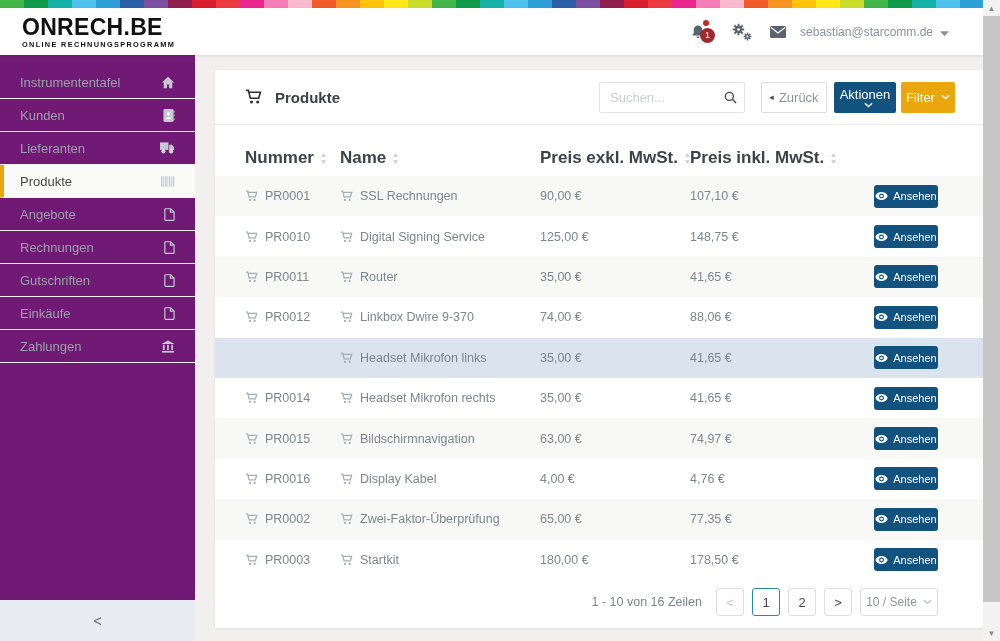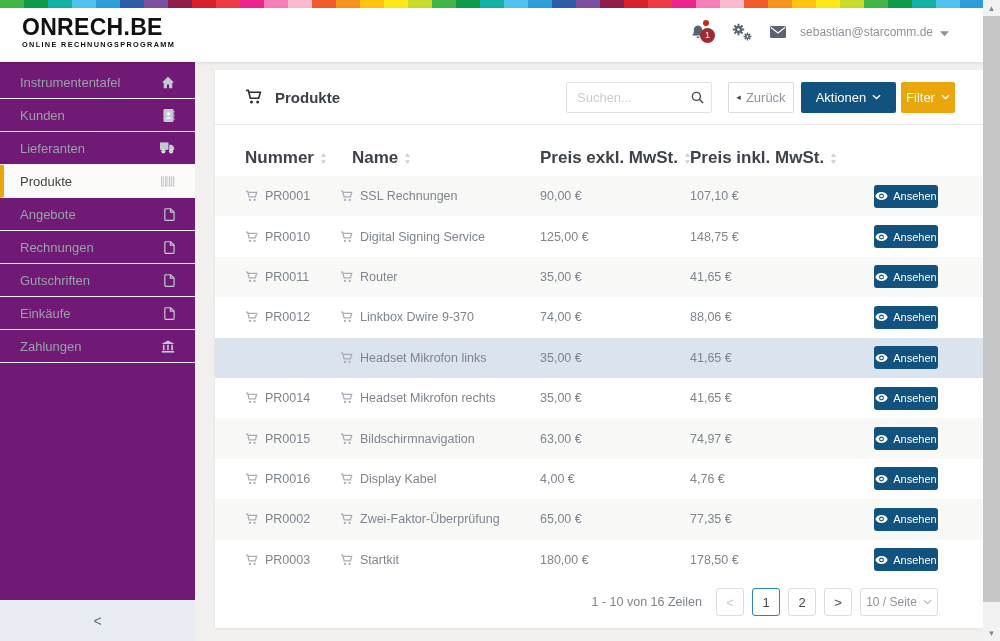--- a/index.html
+++ b/index.html
@@ -10,21 +10,21 @@
   
   .rainbow { position:absolute; top:0; left:0; width:983px; height:8px;
     background:repeating-linear-gradient(to right,
       #43b649 0 24px,#0f9b4a 24px 48px,#12b2a6 48px 72px,#4fc2ed 72px 96px,
       #2d9fd8 96px 120px,#2b5ea7 120px 144px,#7c4fa0 144px 168px,#8e1f4b 168px 192px,
       #d91f2e 192px 216px,#ee3a43 216px 240px,#ec268f 240px 264px,#f47eb5 264px 288px,
       #f9b9cf 288px 312px,#f15a29 312px 336px,#f7941e 336px 360px,#ffc20e 360px 384px,
       #ffe81a 384px 408px,#cadb2a 408px 432px); }
 
   
-  .header { position:absolute; top:8px; left:0; width:983px; height:54px; background:#fff;
+  .header { position:absolute; top:8px; left:0; width:983px; height:47px; background:#fff;
     box-shadow:0 1px 3px rgba(0,0,0,.10); z-index:5; }
   .logo { position:absolute; left:22px; top:7px; }
   .logo-title { font-size:23px; font-weight:800; color:#111; letter-spacing:.3px; line-height:24px; }
   .logo-sub { font-size:7.3px; font-weight:700; color:#111; letter-spacing:1.35px; margin-top:1px; }
   .header-right { position:absolute; right:34px; top:0; height:47px; display:flex; align-items:center; }
   .hicon { color:#5a6372; display:inline-flex; }
   .bell-wrap { position:relative; margin-right:22px; width:20px; height:22px; }
   .bell-wrap svg { width:16px; height:16px; margin-top:3px; }
   .bell-dot { position:absolute; top:-1px; right:1px; width:6px; height:6px; border-radius:50%; background:#c8251d; }
   .badge { position:absolute; top:7px; right:-5px; min-width:15px; height:15px; border-radius:50%;
@@ -62,21 +62,21 @@
   .controls { margin-left:auto; display:flex; align-items:center; }
   .search-box { position:relative; width:146px; height:31px; margin-right:16px; }
   .search-box input { width:100%; height:100%; border:1px solid #e2e2e2; border-radius:2px; padding:0 28px 0 10px;
     font-size:13px; color:#555; font-family:"Liberation Sans", sans-serif; outline:none; }
   .search-box input::placeholder { color:#c9ccd1; }
   .search-ic { position:absolute; right:8px; top:8px; color:#4a4a4a; }
   .btn { height:31px; border-radius:2px; font-size:13px; display:inline-flex; align-items:center; justify-content:center;
     cursor:pointer; border:1px solid transparent; font-family:"Liberation Sans", sans-serif; }
   .btn-back { width:66px; background:#fff; border-color:#dcdcdc; color:#8d949c; margin-right:7px; }
   .btn-back .tri { color:#4a4a4a; font-size:9px; margin-right:5px; }
-  .btn-actions { width:95px; background:var(--accent-blue,#11527f); color:#fff; margin-right:5px; }
+  .btn-actions { width:62px; background:var(--accent-blue,#11527f); color:#fff; margin-right:5px;flex-direction:column; }
   .btn-filter { width:54px; background:var(--accent-yellow,#e9a70d); color:#fff; }
   .chev { margin-left:6px; display:inline-flex; }
 
   
   .thead { position:absolute; left:0; top:70px; width:100%; height:36px; }
   .th { position:absolute; top:8px; font-size:17px; font-weight:700; color:#3e434a; cursor:pointer; }
   .sort { display:inline-block; margin-left:6px; vertical-align:-1px; }
   .tbody { position:absolute; left:0; top:106px; width:100%; }
   .trow { position:relative; height:40.4px; cursor:pointer; }
   .trow:nth-child(odd) { background:#f8f8f7; }
@@ -299,21 +299,21 @@
       </div>
     </div>
 
     <div class="thead">
       <span class="th c-num" style="left:30px">
         <span>Nummer</span><span class="sort"><svg width="7" height="11" viewBox="0 0 8 12">
               <path d="M4 0 7 4H1z" fill="#c9cdd2"></path>
               <path d="M4 12 1 8h6z" fill="#c9cdd2"></path>
             </svg></span>
       </span>
-      <span class="th" style="left:137px">
+      <span class="th" style="left:125px">
         <span>Name</span><span class="sort"><svg width="7" height="11" viewBox="0 0 8 12">
               <path d="M4 0 7 4H1z" fill="#c9cdd2"></path>
               <path d="M4 12 1 8h6z" fill="#c9cdd2"></path>
             </svg></span>
       </span>
       <span class="th" style="left:325px">
         <span>Preis exkl. MwSt.</span><span class="sort"><svg width="7" height="11" viewBox="0 0 8 12">
               <path d="M4 0 7 4H1z" fill="#c9cdd2"></path>
               <path d="M4 12 1 8h6z" fill="#c9cdd2"></path>
             </svg></span>

